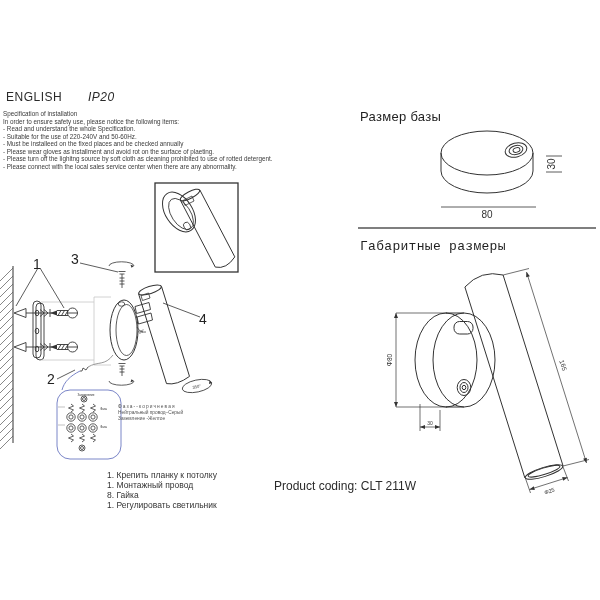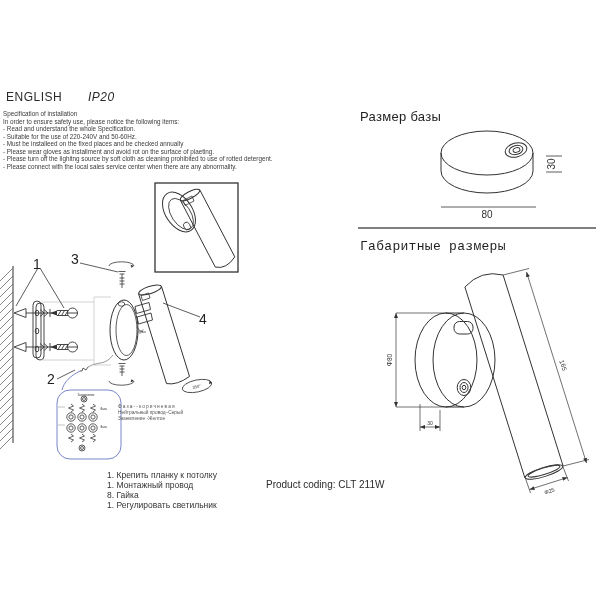--- a/index.html
+++ b/index.html
@@ -5,21 +5,21 @@
   html,body{margin:0;padding:0;background:#ffffff;}
   body{width:600px;height:600px;position:relative;overflow:hidden;
        font-family:"Liberation Sans",sans-serif;color:#222;}
   .abs{position:absolute;}
   .hdr{font-size:12px;letter-spacing:.5px;color:#2a2a2a;text-align:center;}
   .spec{left:3px;top:110px;font-size:6.3px;line-height:7.5px;color:#3a3a3a;width:330px;white-space:nowrap;}
   .sect-title{font-size:13px;color:#1f1f1f;letter-spacing:.3px;}
   .steps{left:107px;top:462px;font-size:8.5px;line-height:10px;color:#333;margin-top:8px;}
   .legend{left:118px;top:404px;font-size:4.8px;line-height:5.9px;color:#555;white-space:nowrap;}
   .legend .sp1{letter-spacing:1.1px;}
-  .coding{left:228px;top:479px;font-size:10px;color:#2a2a2a;padding-left:38px;}
+  .coding{left:236px;top:479px;font-size:12px;color:#2a2a2a;padding-left:38px;}
   svg{position:absolute;left:0;top:0;}
   svg text{font-family:"Liberation Sans",sans-serif;fill:#333;stroke:none;}
   svg .callout{font-size:14px;fill:#222;}
 </style>
 </head>
 <body>
 
 <svg width="600" height="600" viewBox="0 0 600 600">
 
   <g stroke="#333" fill="none" stroke-width="1">

